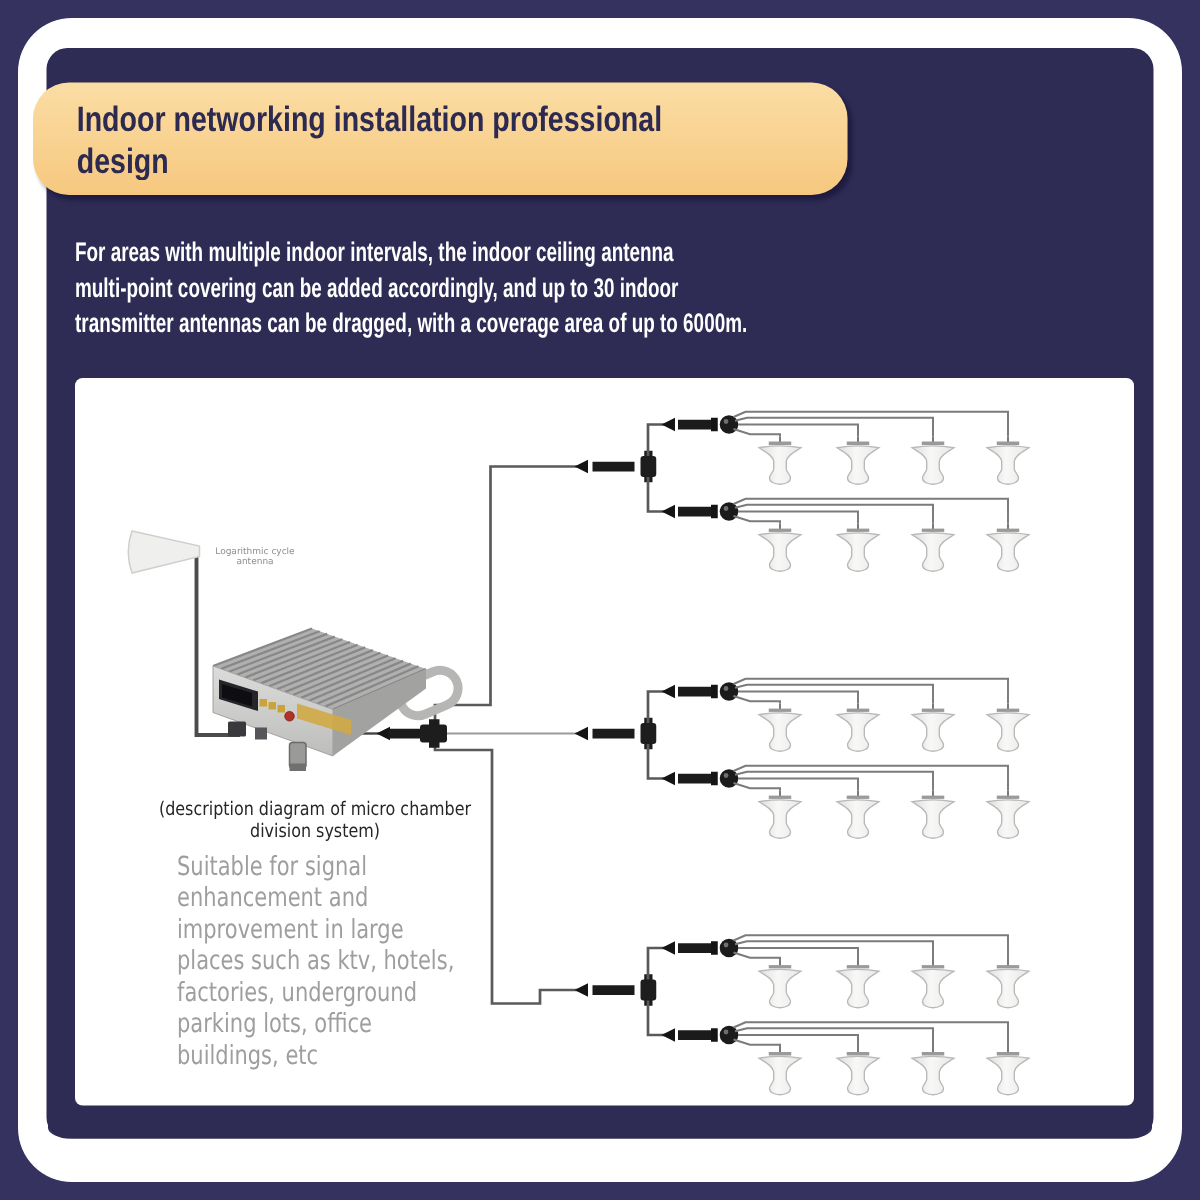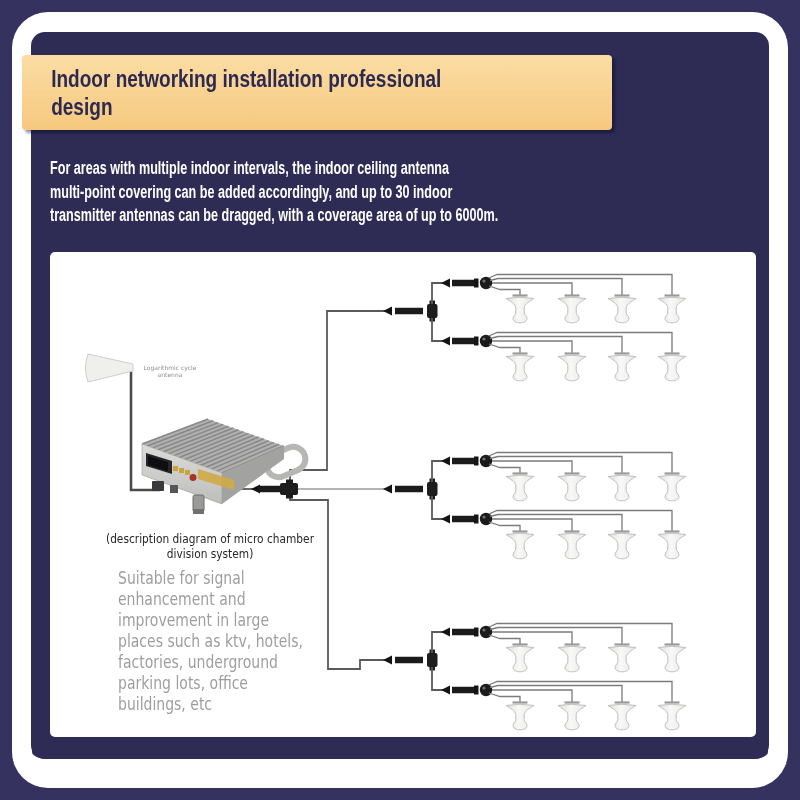--- a/index.html
+++ b/index.html
@@ -8,23 +8,23 @@
 
   
   .frame{position:absolute;left:12px;top:12px;right:12px;bottom:12px;
          border:20px solid #ffffff;border-bottom-width:29px;border-radius:36px;}
 
   
   .card{position:absolute;left:31px;top:32px;right:31px;bottom:41px;
         background:#2e2b55;border-radius:14px;}
 
   
-  .banner{position:absolute;left:22px;top:55px;width:590px;height:75px;
+  .banner{position:absolute;left:22px;top:55px;width:543px;height:75px;
           background:linear-gradient(#fbdda4,#f6c87f);
-          border-radius:4px;box-shadow:3px 3px 3px rgba(10,8,40,.45);}
+          border-radius:24px;box-shadow:3px 3px 3px rgba(10,8,40,.45);}
   .banner h1{margin:0;padding:10px 0 0 36px;font-size:23.5px;line-height:28px;
              font-weight:bold;color:#2d2a52;white-space:pre-line;
              transform:scaleX(.81);transform-origin:left top;width:620px;}
 
   .intro{position:absolute;left:50px;top:157px;width:900px;
          font-size:18px;line-height:23.5px;font-weight:bold;color:#ffffff;
          white-space:pre-line;transform:scaleX(.70);transform-origin:left top;}
 
   
   .panel{position:absolute;left:50px;top:252px;width:706px;height:485px;

